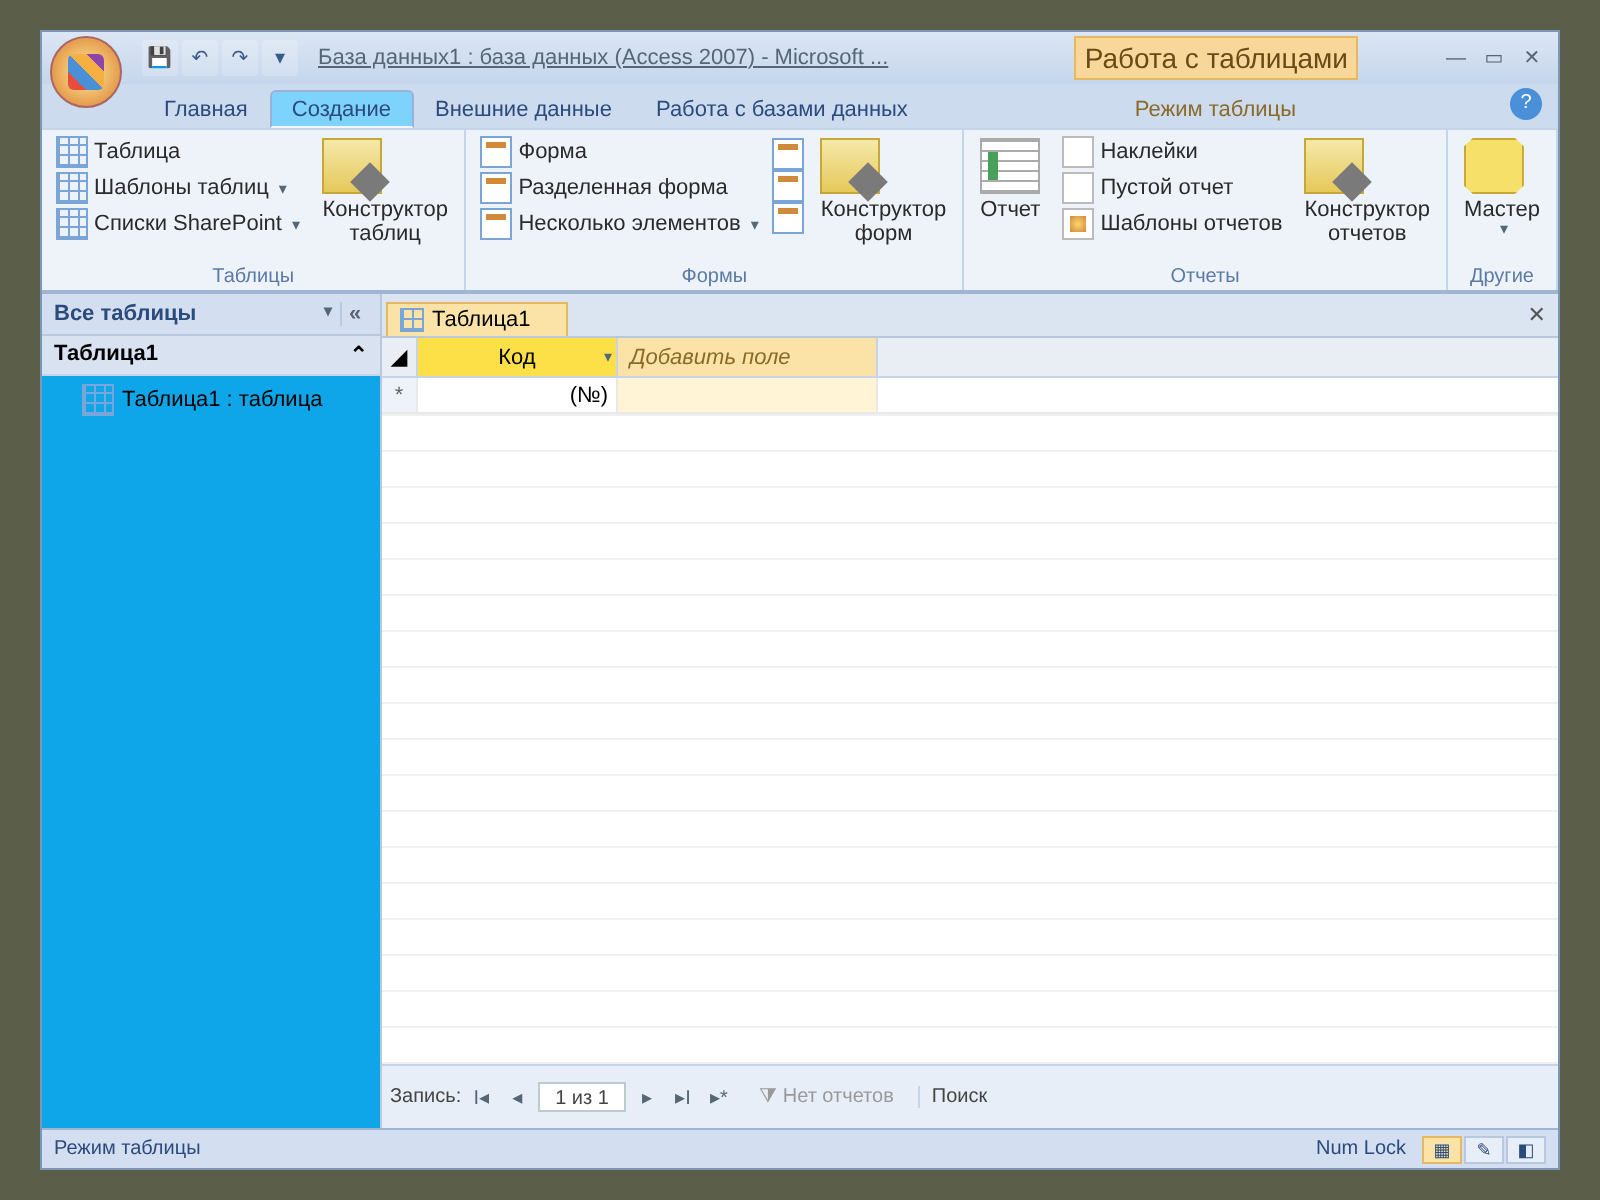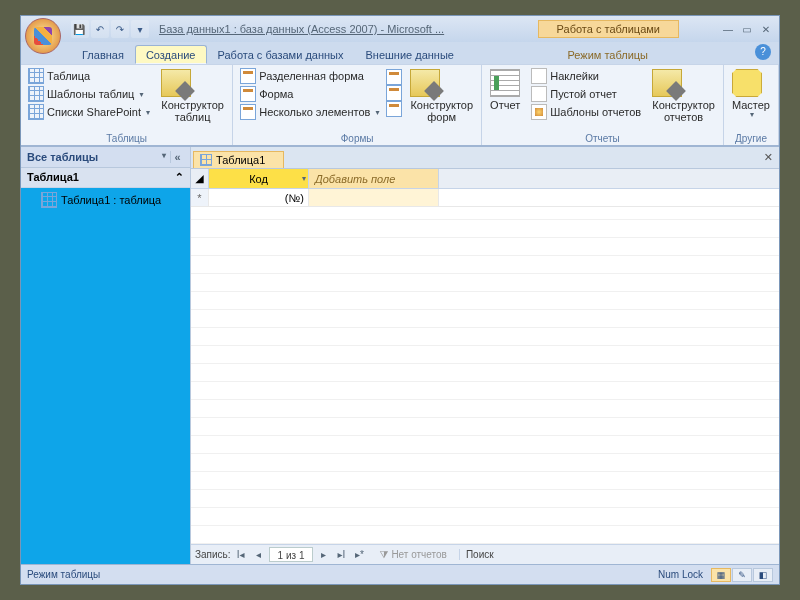--- a/index.html
+++ b/index.html
@@ -6,28 +6,28 @@
 body { background: #5b5f4a; width: 800px; height: 600px; overflow: hidden; padding: 15px 20px; }
 .window { width: 760px; height: 570px; background: #cddbee; border: 1px solid #7a96b8; display: flex; flex-direction: column; }
 
 
 .titlebar { height: 26px; background: linear-gradient(#dce6f4,#c5d6ec); display: flex; align-items: center; font-size: 11px; }
 .office-btn { width: 36px; height: 36px; border-radius: 50%; background: radial-gradient(#fff,#f0c070 40%,#d97a2a); margin: 2px 4px -12px 4px; border: 1px solid #a66; position: relative; z-index: 10; display: flex; align-items: center; justify-content: center; }
 .office-btn span { width: 18px; height: 18px; background: linear-gradient(45deg,#e74c3c 0 25%,#4a90d9 25% 50%,#f5b041 50% 75%,#8e44ad 75%); border-radius: 3px; }
 .qat { display: flex; gap: 2px; margin-left: 6px; }
 .qat-btn { width: 18px; height: 18px; background: rgba(255,255,255,0.2); border-radius: 2px; display: flex; align-items: center; justify-content: center; font-size: 10px; color: #3b5b88; }
 .title-text { margin-left: 10px; color: #567; flex: 1; text-decoration: underline; }
-.context-tab { background: #f7d89a; border: 1px solid #e6b860; padding: 2px 18px; color: #6b4a15; font-size: 11px; margin-right: 40px; }
+.context-tab { background: #f7d89a; border: 1px solid #e6b860; padding: 2px 4px; color: #6b4a15; font-size: 14px; margin-right: 40px; }
 .win-controls { display: flex; gap: 1px; margin-right: 4px; }
 .win-controls span { width: 18px; height: 14px; display: flex; align-items: center; justify-content: center; color: #567; font-size: 10px; }
 
 
 .tabs { height: 22px; display: flex; align-items: flex-end; padding-left: 50px; font-size: 11px; background: transparent; position: relative; }
 .tab { padding: 3px 10px 2px; color: #2a4b7c; cursor: pointer; border: 1px solid transparent; }
-.tab.active { background: #fef9c3; border: 1px solid #9ab3d5; border-bottom-color: #f2f6fb; border-radius: 3px 3px 0 0; margin-top: 14px; }
+.tab.active { background: #7dd3fc; border: 1px solid #9ab3d5; border-bottom-color: #f2f6fb; border-radius: 3px 3px 0 0; margin-top: 14px; }
 .tab.context { color: #8a6a28; position: absolute; right: 120px; }
 .help-icon { position: absolute; right: 8px; top: 2px; width: 16px; height: 16px; border-radius: 50%; background: #4a90d9; color: #fff; font-size: 10px; text-align: center; line-height: 16px; }
 
 
 .ribbon { height: 82px; background: #eef3fa; border-top: 1px solid #c6d4e8; border-bottom: 1px solid #9fb5d3; display: flex; font-size: 11px; }
 .group { border-right: 1px solid #c6d4e8; display: flex; flex-direction: column; padding: 2px 4px 0; }
 .group-body { flex: 1; display: flex; align-items: flex-start; gap: 4px; }
 .group-label { text-align: center; color: #5b7aa5; font-size: 10px; padding: 1px 0; }
 .stackv { display: flex; flex-direction: column; gap: 0; }
 .rbtn { display: flex; align-items: center; gap: 3px; padding: 1px 3px; color: #2a2a2a; white-space: nowrap; cursor: pointer; }
@@ -65,21 +65,21 @@
 .ds-h.col { width: 100px; background: #fde047; }
 .ds-h.add { width: 130px; background: #fbe3a8; font-style: italic; color: #8a6a28; justify-content: flex-start; padding-left: 6px; }
 .ds-row { display: flex; height: 18px; border-bottom: 1px solid #e8e8e8; }
 .ds-c { border-right: 1px solid #e8e8e8; display: flex; align-items: center; padding: 0 4px; }
 .ds-c.sel { width: 18px; background: #eef3fa; justify-content: center; color: #666; }
 .ds-c.col { width: 100px; justify-content: flex-end; }
 .ds-c.add { width: 130px; background: #fff4d6; }
 .grid-lines { position: absolute; inset: 38px 0 0 0; background-image: repeating-linear-gradient(0deg,#f0f0f0 0 1px,transparent 1px 18px); }
 
 
-.recnav { height: 20px; background: #e8eef7; border-top: 1px solid #c6d4e8; display: flex; align-items: center; font-size: 10px; padding: 0 4px; gap: 2px; color: #444; }
+.recnav { height: 32px; background: #e8eef7; border-top: 1px solid #c6d4e8; display: flex; align-items: center; font-size: 10px; padding: 0 4px; gap: 2px; color: #444; }
 .recnav .btn { width: 16px; height: 16px; display: flex; align-items: center; justify-content: center; color: #567; border: 1px solid transparent; }
 .recnav .pos { border: 1px solid #bcc; background: #fff; padding: 0 8px; height: 15px; line-height: 15px; }
 .recnav .filter { margin-left: 10px; color: #999; display: flex; align-items: center; gap: 3px; }
 .recnav .search { margin-left: 10px; border-left: 1px solid #c6d4e8; padding-left: 6px; }
 .statusbar { height: 20px; background: #d3def0; border-top: 1px solid #9fb5d3; display: flex; align-items: center; justify-content: space-between; font-size: 10px; padding: 0 6px; color: #2a4b7c; }
 .view-btns { display: flex; gap: 1px; }
 .view-btns span { width: 20px; height: 14px; background: #e8eef7; border: 1px solid #b8c8dd; display:flex; align-items:center; justify-content:center; font-size:9px; }
 .view-btns span.active { background: #fbe3a8; border-color:#e6b860; }
 </style>
 </head>
@@ -102,22 +102,22 @@
     <div class="win-controls">
       <span>—</span>
       <span>▭</span>
       <span>✕</span>
     </div>
   </div>
 
   <div class="tabs">
     <div class="tab">Главная</div>
     <div class="tab active">Создание</div>
+    <div class="tab">Внешние данные</div>
     <div class="tab">Работа с базами данных</div>
-    <div class="tab">Внешние данные</div>
     <div class="tab context">Режим таблицы</div>
     <div class="help-icon">?</div>
   </div>
 
   <div class="ribbon">
 
     <div class="group">
       <div class="group-body">
         <div class="stackv">
           <div class="rbtn">
@@ -141,25 +141,25 @@
         </div>
       </div>
       <div class="group-label">Таблицы</div>
     </div>
 
     <div class="group">
       <div class="group-body">
         <div class="stackv">
           <div class="rbtn">
               <span class="ico16 form"></span>
+              <span>Форма</span>
+            </div>
+          <div class="rbtn">
+              <span class="ico16 form"></span>
               <span>Разделенная форма</span>
-            </div>
-          <div class="rbtn">
-              <span class="ico16 form"></span>
-              <span>Форма</span>
             </div>
           <div class="rbtn">
               <span class="ico16 form"></span>
               <span>Несколько элементов</span>
               <span class="dd">▾</span>
             </div>
         </div>
         <div class="stackv" style="justify-content:space-around;padding:2px 0">
           <span class="ico16 form"></span>
           <span class="ico16 form"></span>

